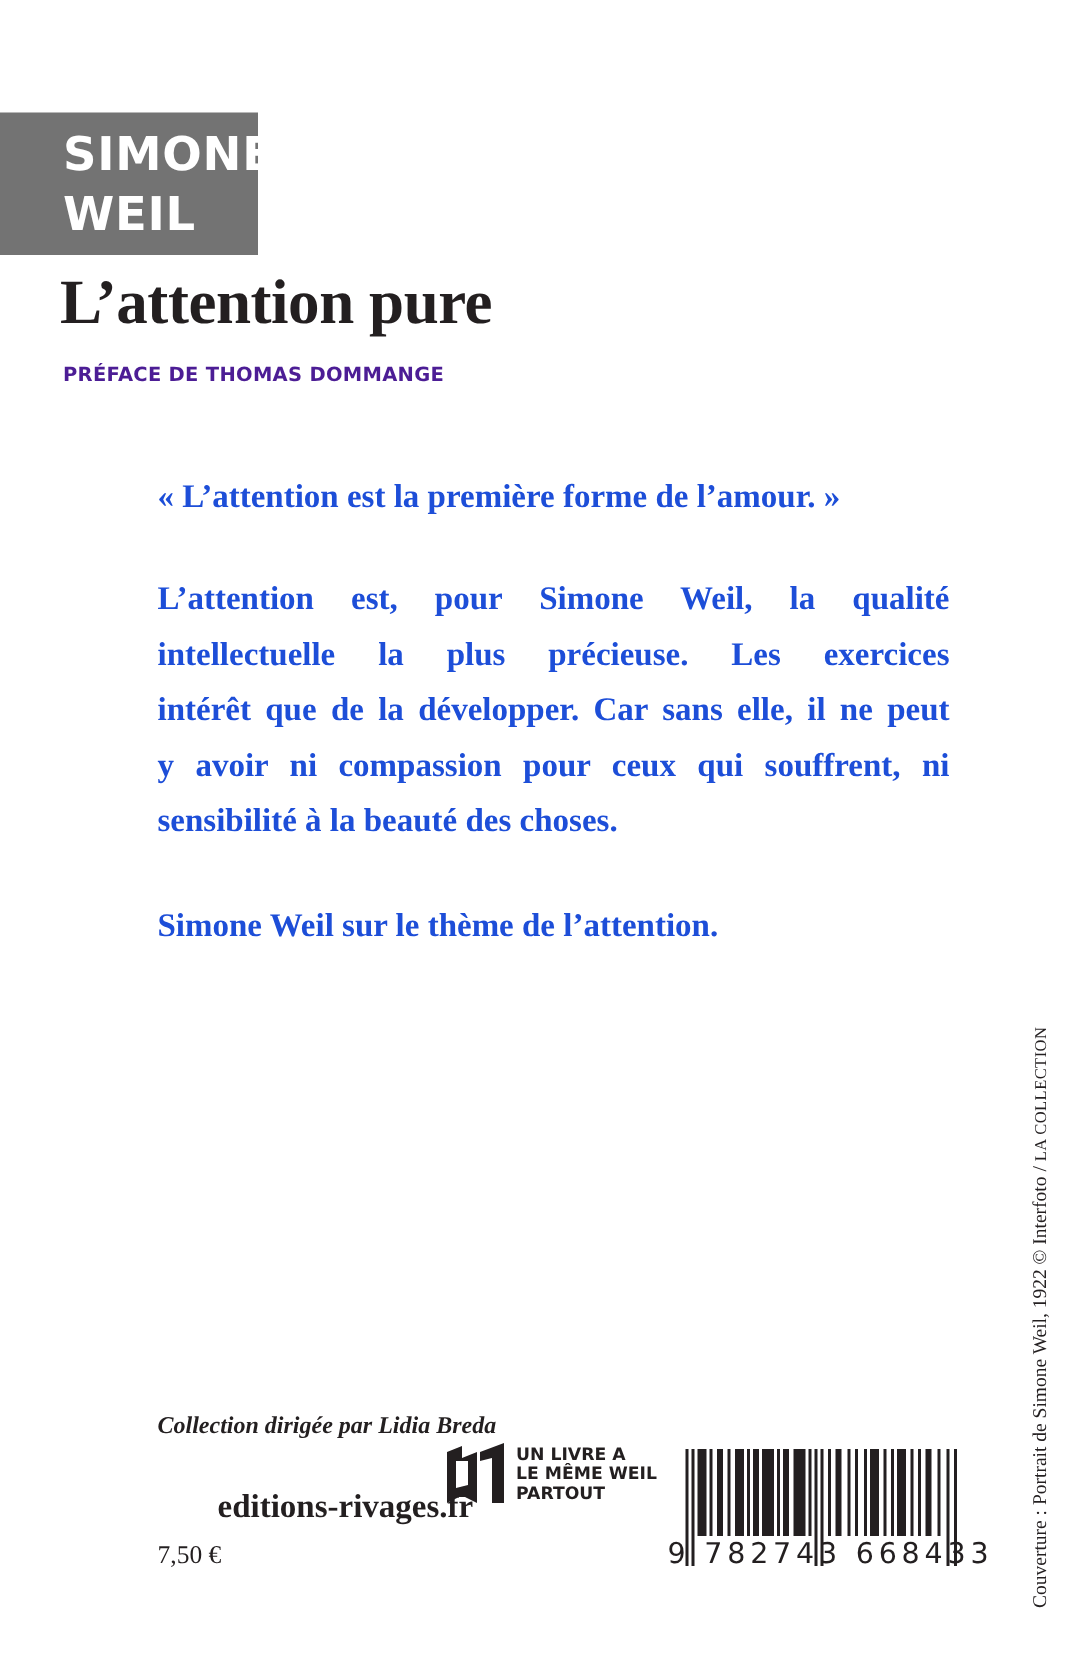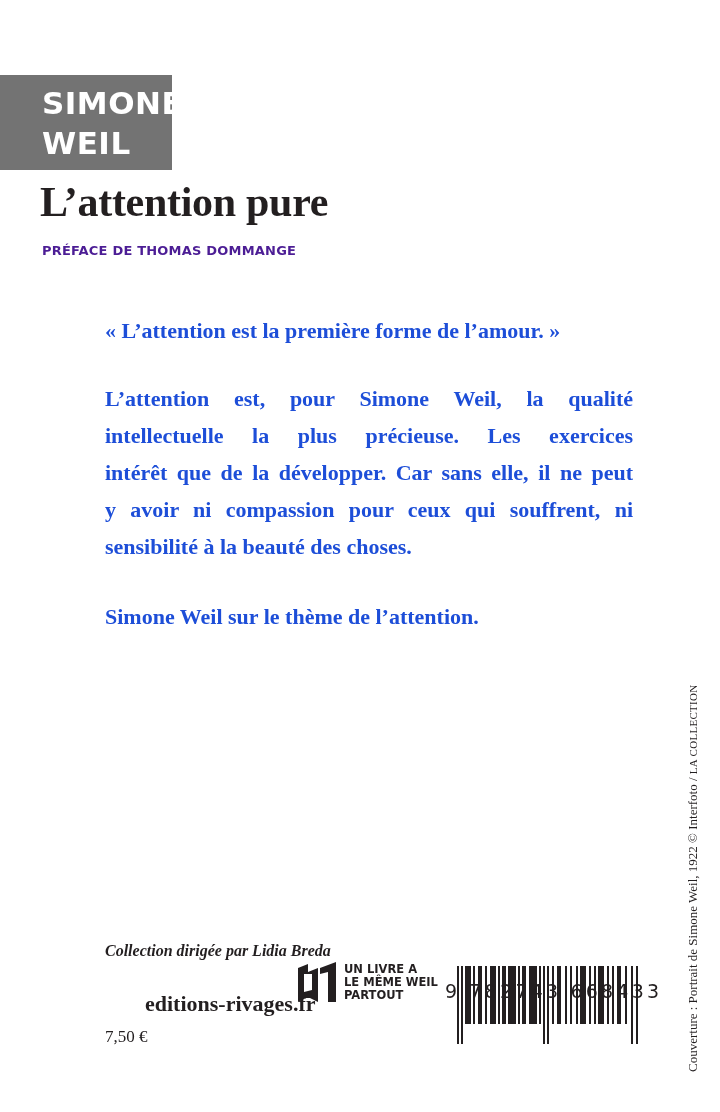--- a/index.html
+++ b/index.html
@@ -62,21 +62,21 @@
   .prix-logo svg { width: 42px; height: 44px; }
   .prix-text {
     margin-left: 6px; font-family: "DejaVu Sans", "Liberation Sans", sans-serif; font-weight: bold;
     font-size: 11.5px; line-height: 13px; color: #231f20;
   }
   .barcode {
     position: absolute; left: 455px; top: 966px; width: 186px; height: 80px;
   }
   .barcode svg { display: block; }
   .isbn {
-    position: absolute; left: 445px; top: 980px; width: 196px;
+    position: absolute; left: 445px; top: 1025px; width: 196px;
     font-family: "DejaVu Sans", "Liberation Sans", sans-serif; font-size: 19px; color: #231f20;
     letter-spacing: 3.2px; white-space: nowrap;
   }
 </style>
 </head>
 <body>
 
 <div class="author-block">
   <p class="author-name">
     <span>SIMONE</span><br>

